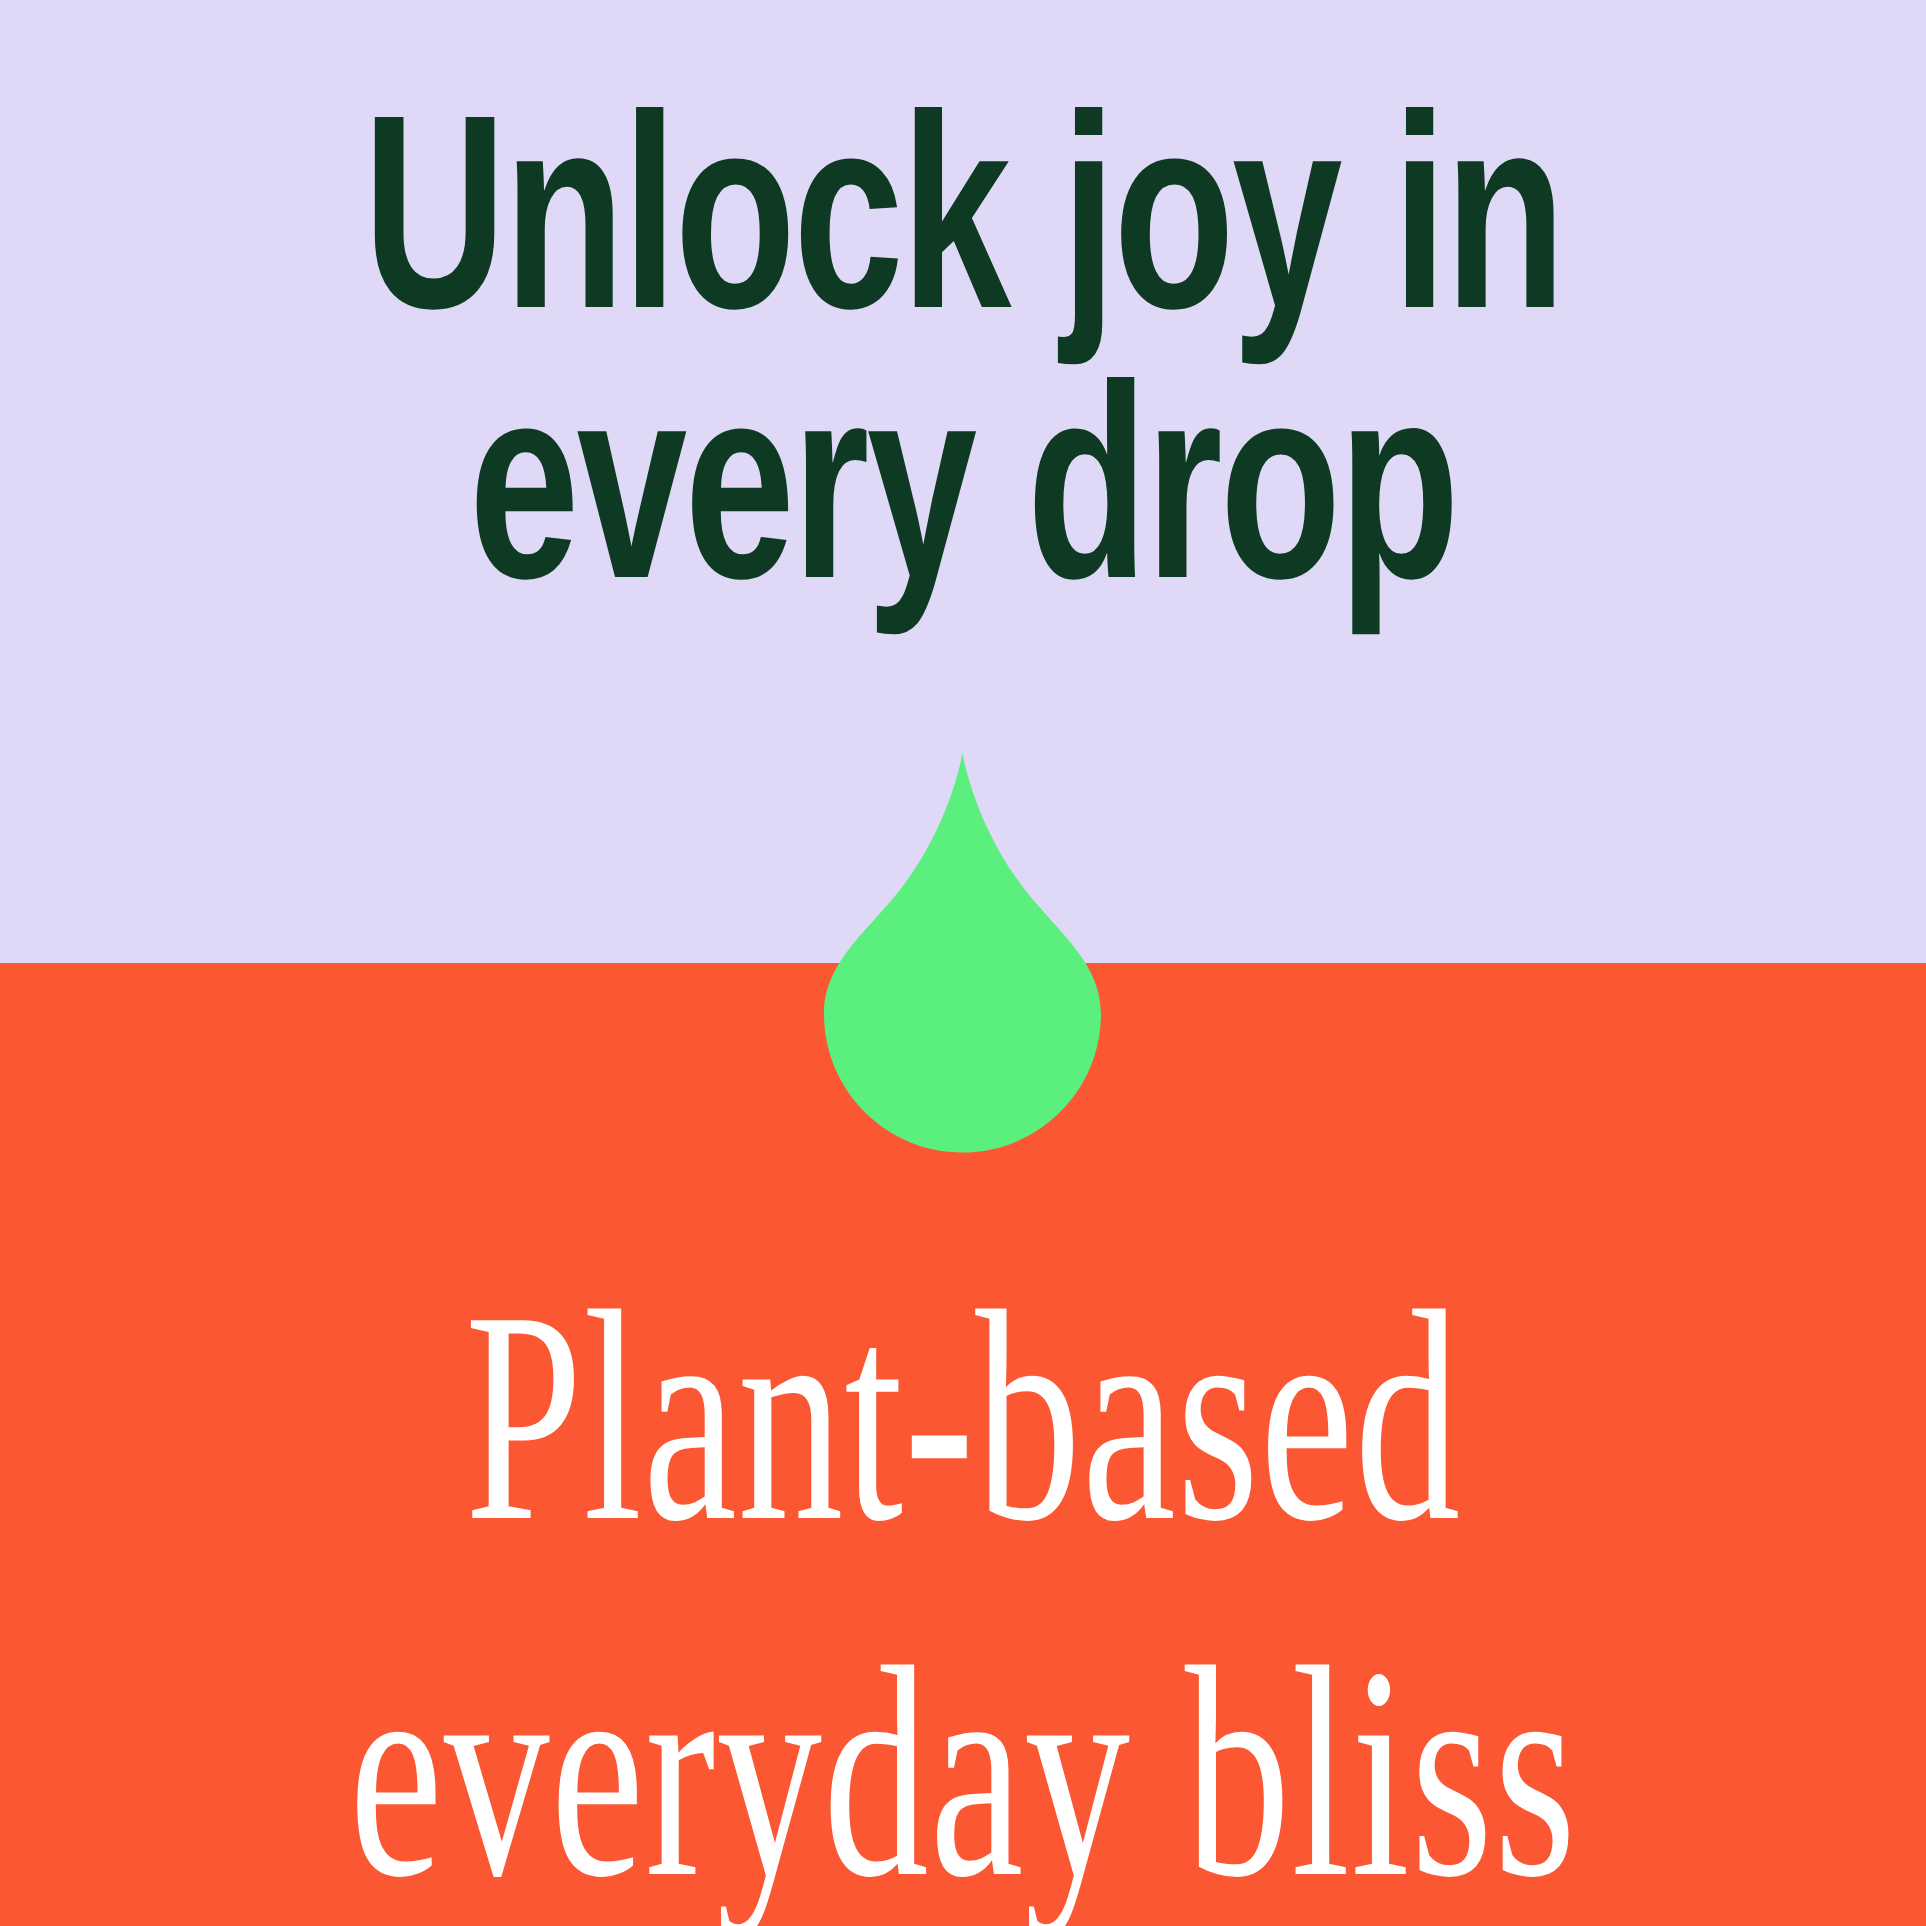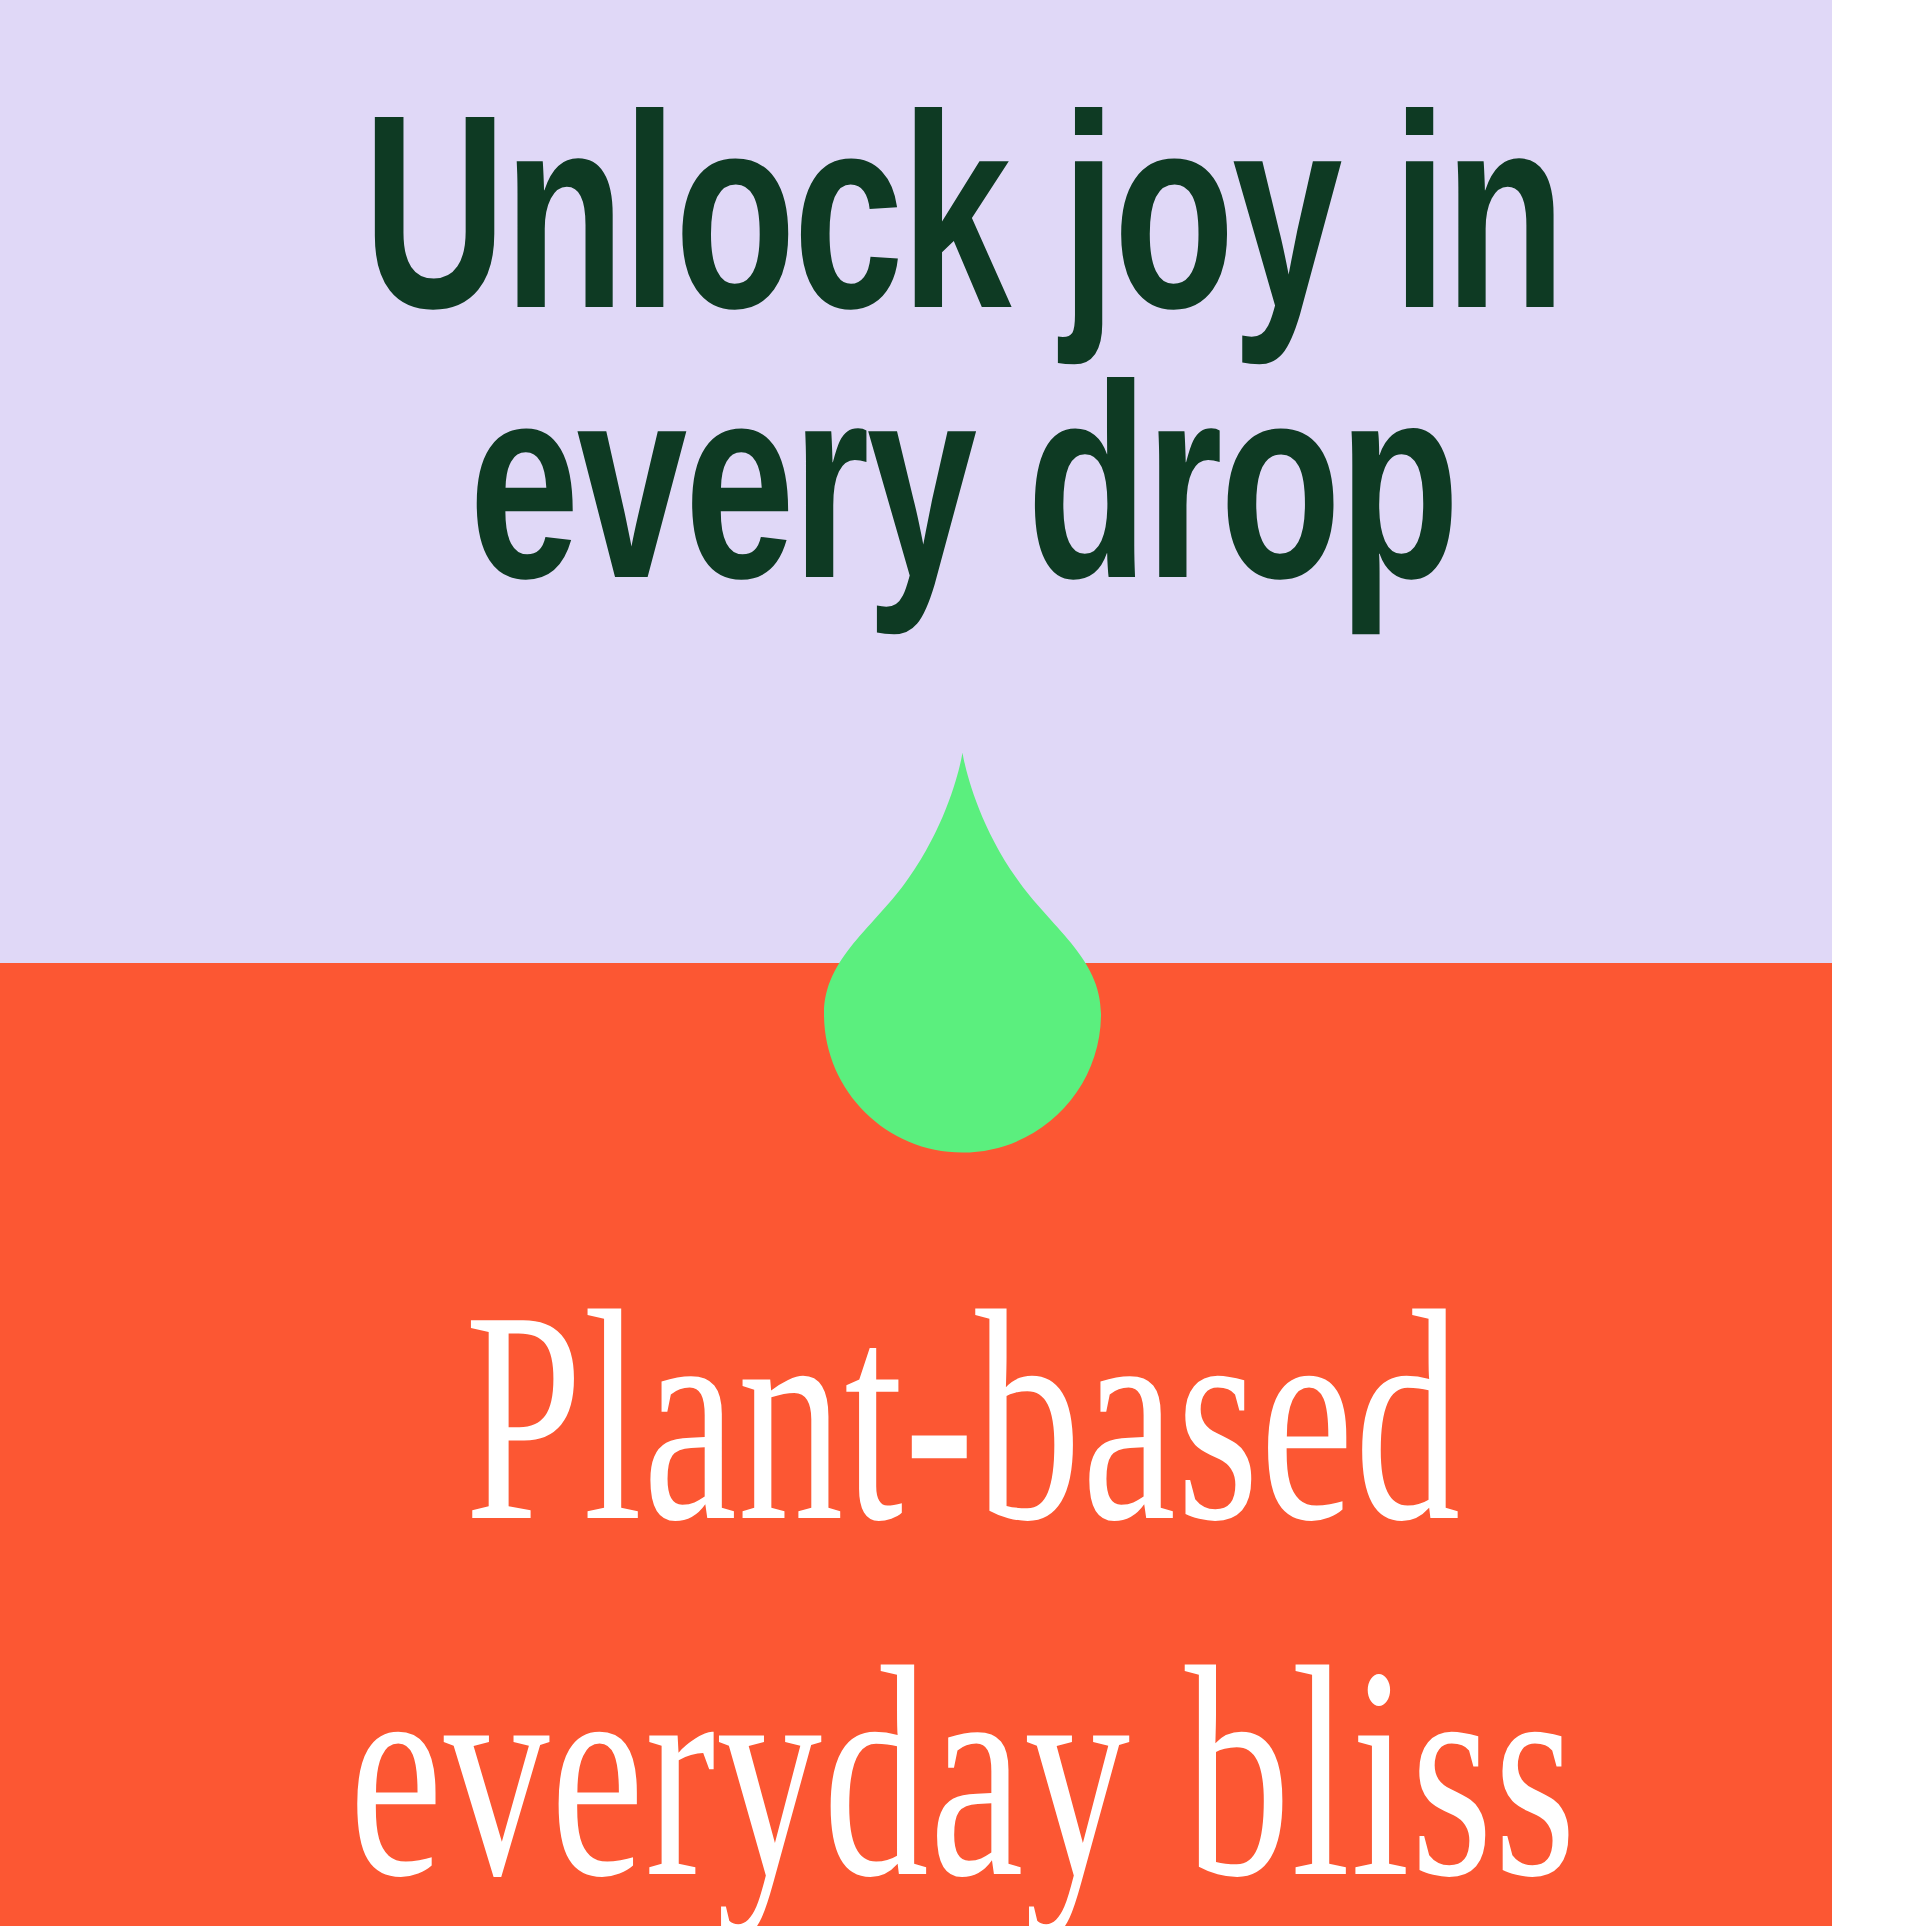--- a/index.html
+++ b/index.html
@@ -3,25 +3,24 @@
 <meta charset="utf-8">
 <style>
   html, body {
     margin: 0;
     padding: 0;
     background: #ffffff;
   }
 
   #poster {
     position: relative;
-    width: 1786px;
+    width: 1926px;
     height: 1926px;
     overflow: hidden;
     font-family: "Liberation Sans", sans-serif;
-    padding-left: 46px;
   }
 
   
   .band {
     position: absolute;
     left: 0;
     width: 1926px;
   }
   #band-top {
     top: 0;

